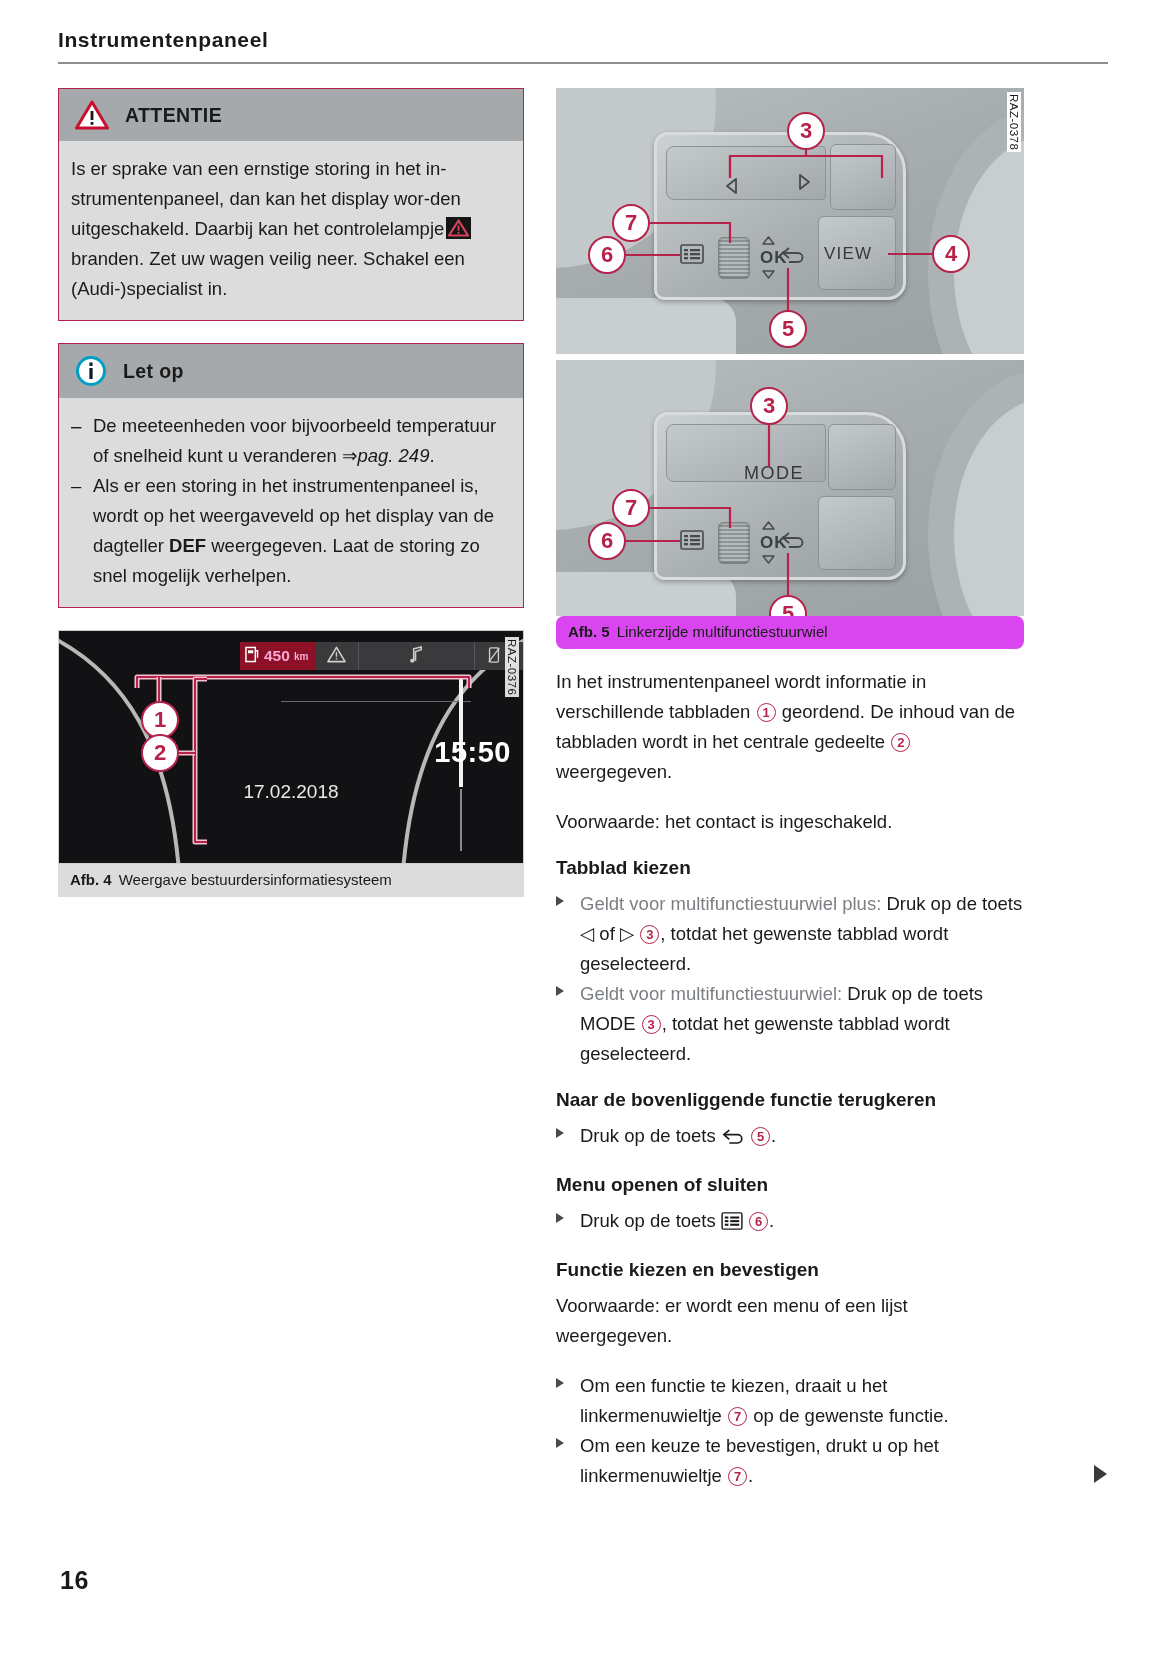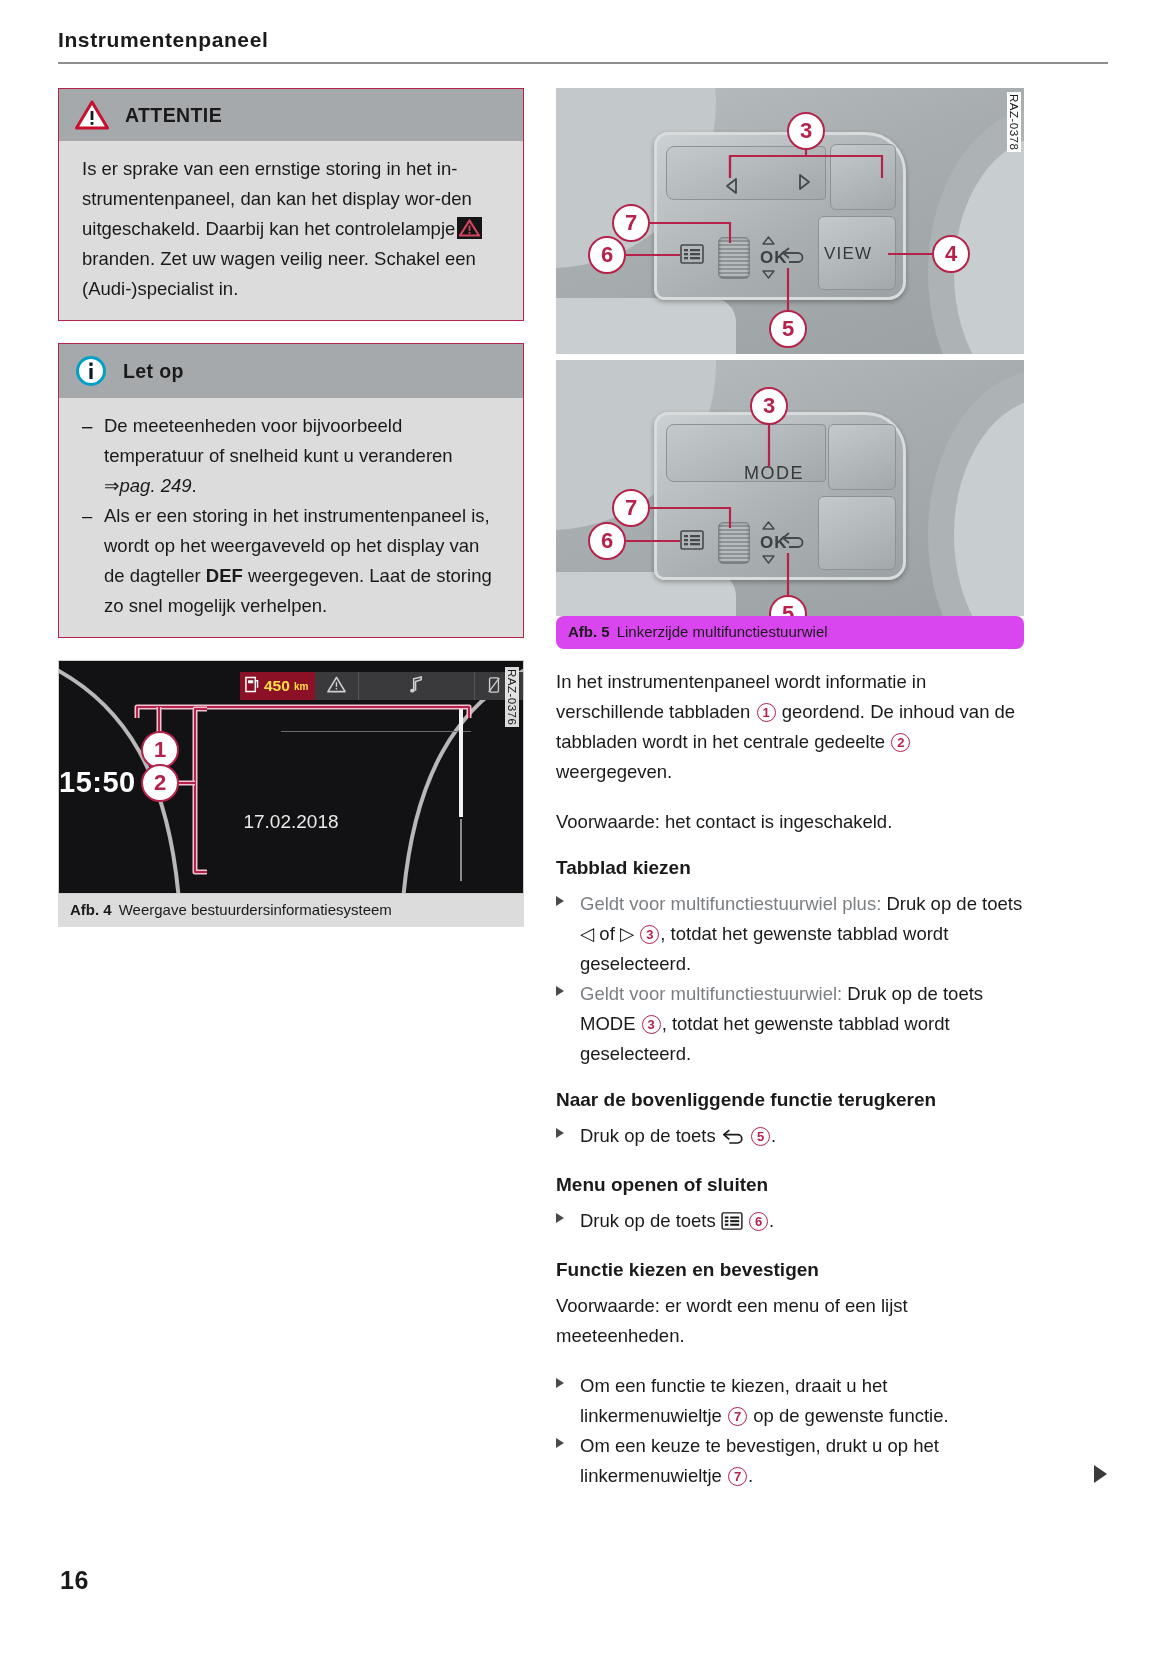--- a/index.html
+++ b/index.html
@@ -44,21 +44,21 @@
   .box-head {
     background: #a6a9ab;
     display: flex; align-items: center;
     padding: 11px 14px 11px 16px;
     gap: 16px;
   }
   .box-head-label {
     font-size: 19.5px; font-weight: bold; letter-spacing: .4px; color:#1a1a1a;
   }
   .box-body {
-    padding: 13px 18px 16px 23px;
+    padding: 13px 18px 16px 12px;
     font-size: 18.5px;
     line-height: 30px;
     border-radius: 6px;
   }
   .box-body p { margin: 0; }
   .bullets { margin:0; padding:0; list-style:none; }
   .bullets li {
     position: relative; padding-left: 22px; margin: 0;
   }
   .bullets li .dash {
@@ -110,31 +110,31 @@
     background: #3a3a3c;
     display: flex; align-items: stretch;
     border-radius: 1px;
   }
   .dis-tab {
     display: flex; align-items: center; justify-content: center;
     border-right: 1px solid #56565a;
     color: #d8d8d8; font-size: 14px;
   }
   .dis-tab.fuel {
-    background: #8c1126; color: #fde047; gap: 4px;
+    background: #8c1126; color: #f9a8d4; gap: 4px;
     padding: 0 7px 0 5px; font-weight: bold; font-size: 15.5px;
     border-right: none;
     text-align: center;
   }
   .dis-tab.fuel .km { font-size: 10px; font-weight: bold; }
   .dis-tab.w { width: 44px; }
   .dis-tab.grow { flex: 1; }
   .dis-clock {
-    position: absolute; left: 0; right: 0; top: 105px;
-    text-align: left; color: #fff;
+    position: absolute; left: 0; right: 12px; top: 105px;
+    text-align: right; color: #fff;
     font-size: 29px; font-weight: bold; letter-spacing: .5px;
   }
   .dis-date {
     position: absolute; left: 0; right: 0; top: 150px;
     text-align: center; color: #e9e9e9; font-size: 19px;
   }
   .dis-sep {
     position: absolute; left: 222px; width: 190px; top: 70px;
     height: 1px; background: #6a6a6c;
   }
@@ -560,21 +560,21 @@
               <rect x="10" y="5" width="10" height="2.3" fill="#1a1a1a"></rect>
               <rect x="4" y="9" width="4" height="2.3" fill="#1a1a1a"></rect>
               <rect x="10" y="9" width="10" height="2.3" fill="#1a1a1a"></rect>
               <rect x="4" y="13" width="4" height="2.3" fill="#1a1a1a"></rect>
               <rect x="10" y="13" width="10" height="2.3" fill="#1a1a1a"></rect>
             </svg></span>
         <span class="cnum">6</span><span>.</span></li>
     </ul>
 
     <h3 class="sub">Functie kiezen en bevestigen</h3>
-    <p class="para">Voorwaarde: er wordt een menu of een lijst meeteenheden.</p>
+    <p class="para">Voorwaarde: er wordt een menu of een lijst weergegeven.</p>
     <ul class="steps">
       <li><span class="tri"></span><span>Om een functie te kiezen, draait u het linkermenuwieltje</span> <span class="cnum">7</span> <span>op de gewenste functie.</span></li>
       <li><span class="tri"></span><span>Om een keuze te bevestigen, drukt u op het linkermenuwieltje</span> <span class="cnum">7</span><span>.</span></li>
     </ul>
   </div>
 
   <div class="contarrow"></div>
   <div class="pageno">16</div>
 </div>
 

